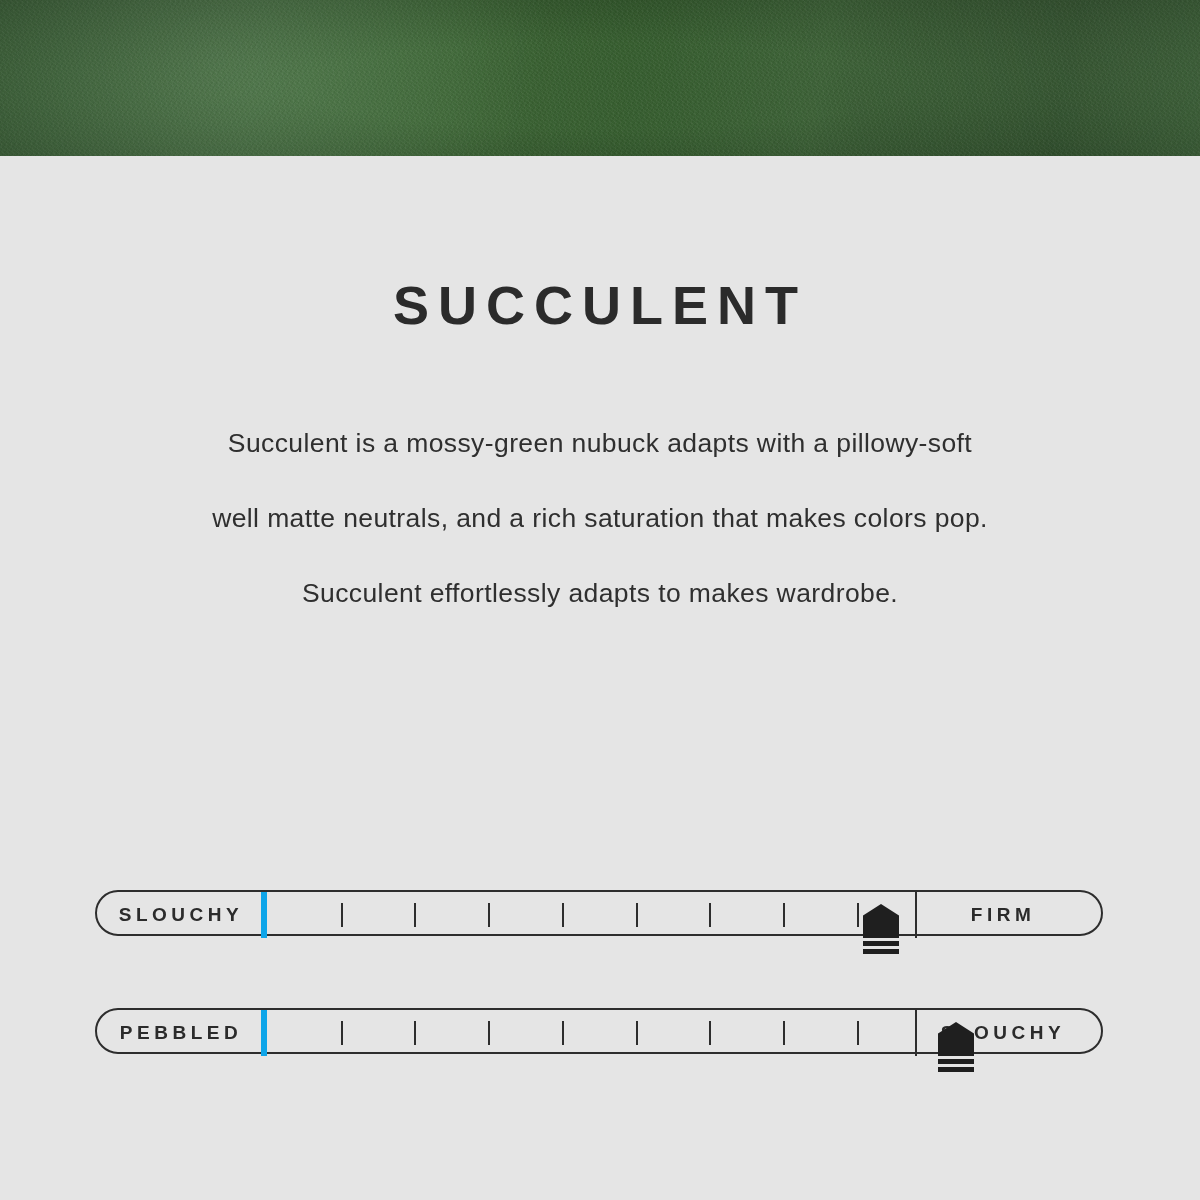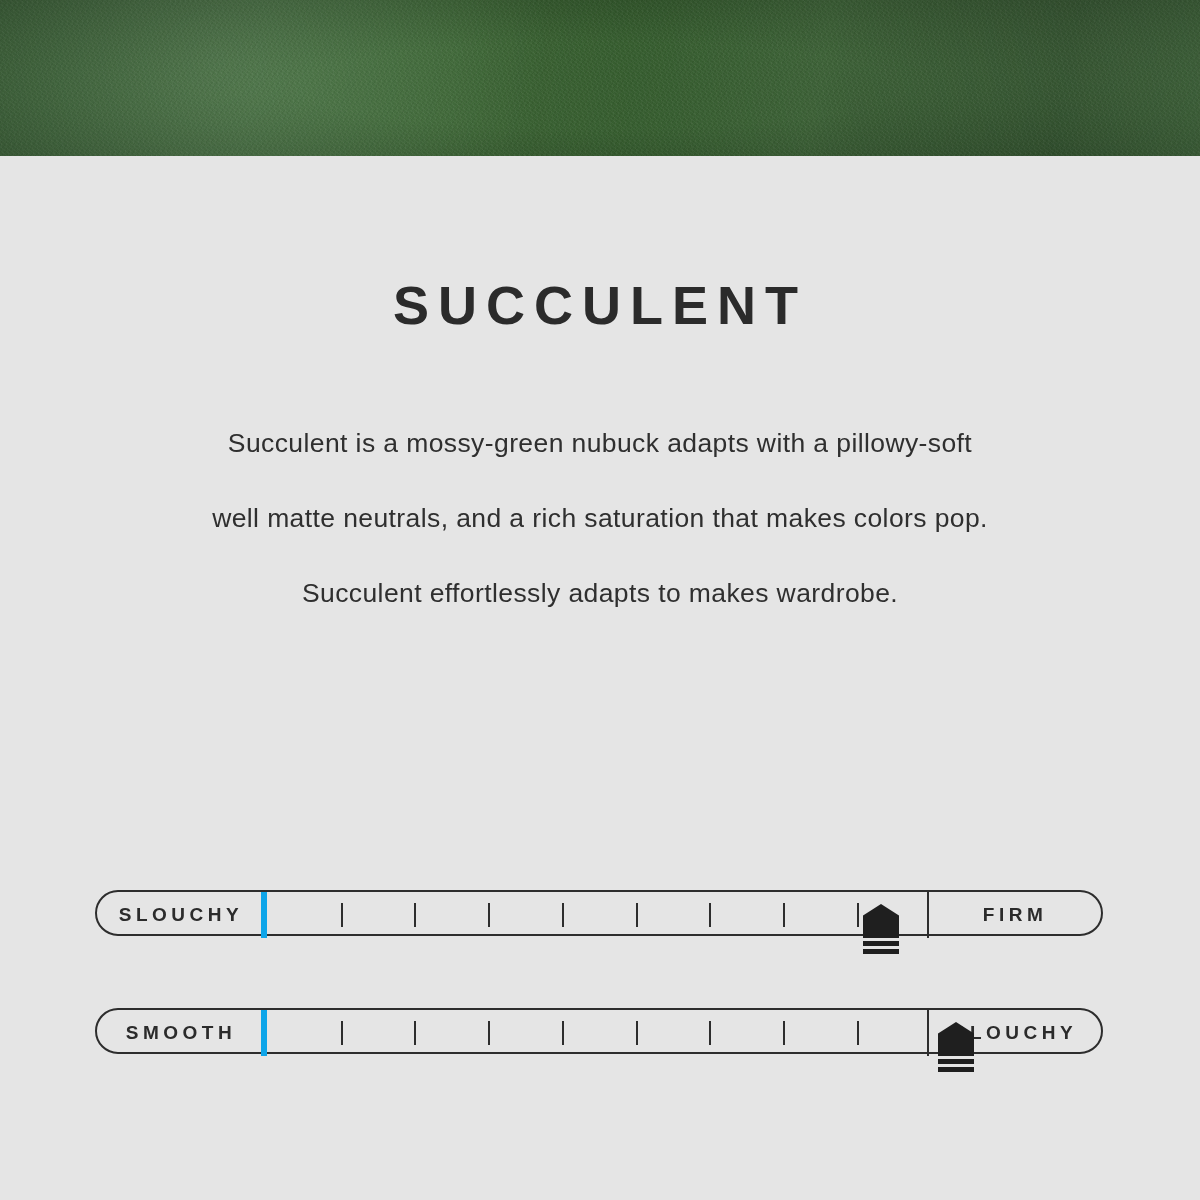--- a/index.html
+++ b/index.html
@@ -116,21 +116,21 @@
     text-align: center;
     white-space: nowrap;
   }
   .cap-left {
     left: 0;
     width: 170px;
     border-right: 6px solid #0ea5e9;
     text-indent: 4px;
   }
   .cap-right {
-    right: 4px;
+    right: 16px;
     width: 170px;
     border-left: 2px solid #2d2d2d;
     text-indent: 4px;
   }
   .ticks {
     position: absolute;
     left: 170px;
     right: 170px;
     top: 0;
     height: 46px;
@@ -206,21 +206,21 @@
       </div>
       <div class="marker" style="left:787px">
         <div class="pin"></div>
         <div class="bar1"></div>
         <div class="bar2"></div>
       </div>
     </div>
 
     <div class="scale-row">
       <div class="scale-bar">
-        <div class="cap-label cap-left">SMOOTH</div>
+        <div class="cap-label cap-left">PEBBLED</div>
         <div class="cap-label cap-right">SLOUCHY</div>
         <div class="ticks">
           <div class="tick" style="left:11.1%"></div>
           <div class="tick" style="left:22.2%"></div>
           <div class="tick" style="left:33.3%"></div>
           <div class="tick" style="left:44.4%"></div>
           <div class="tick" style="left:55.5%"></div>
           <div class="tick" style="left:66.6%"></div>
           <div class="tick" style="left:77.7%"></div>
           <div class="tick" style="left:88.8%"></div>

